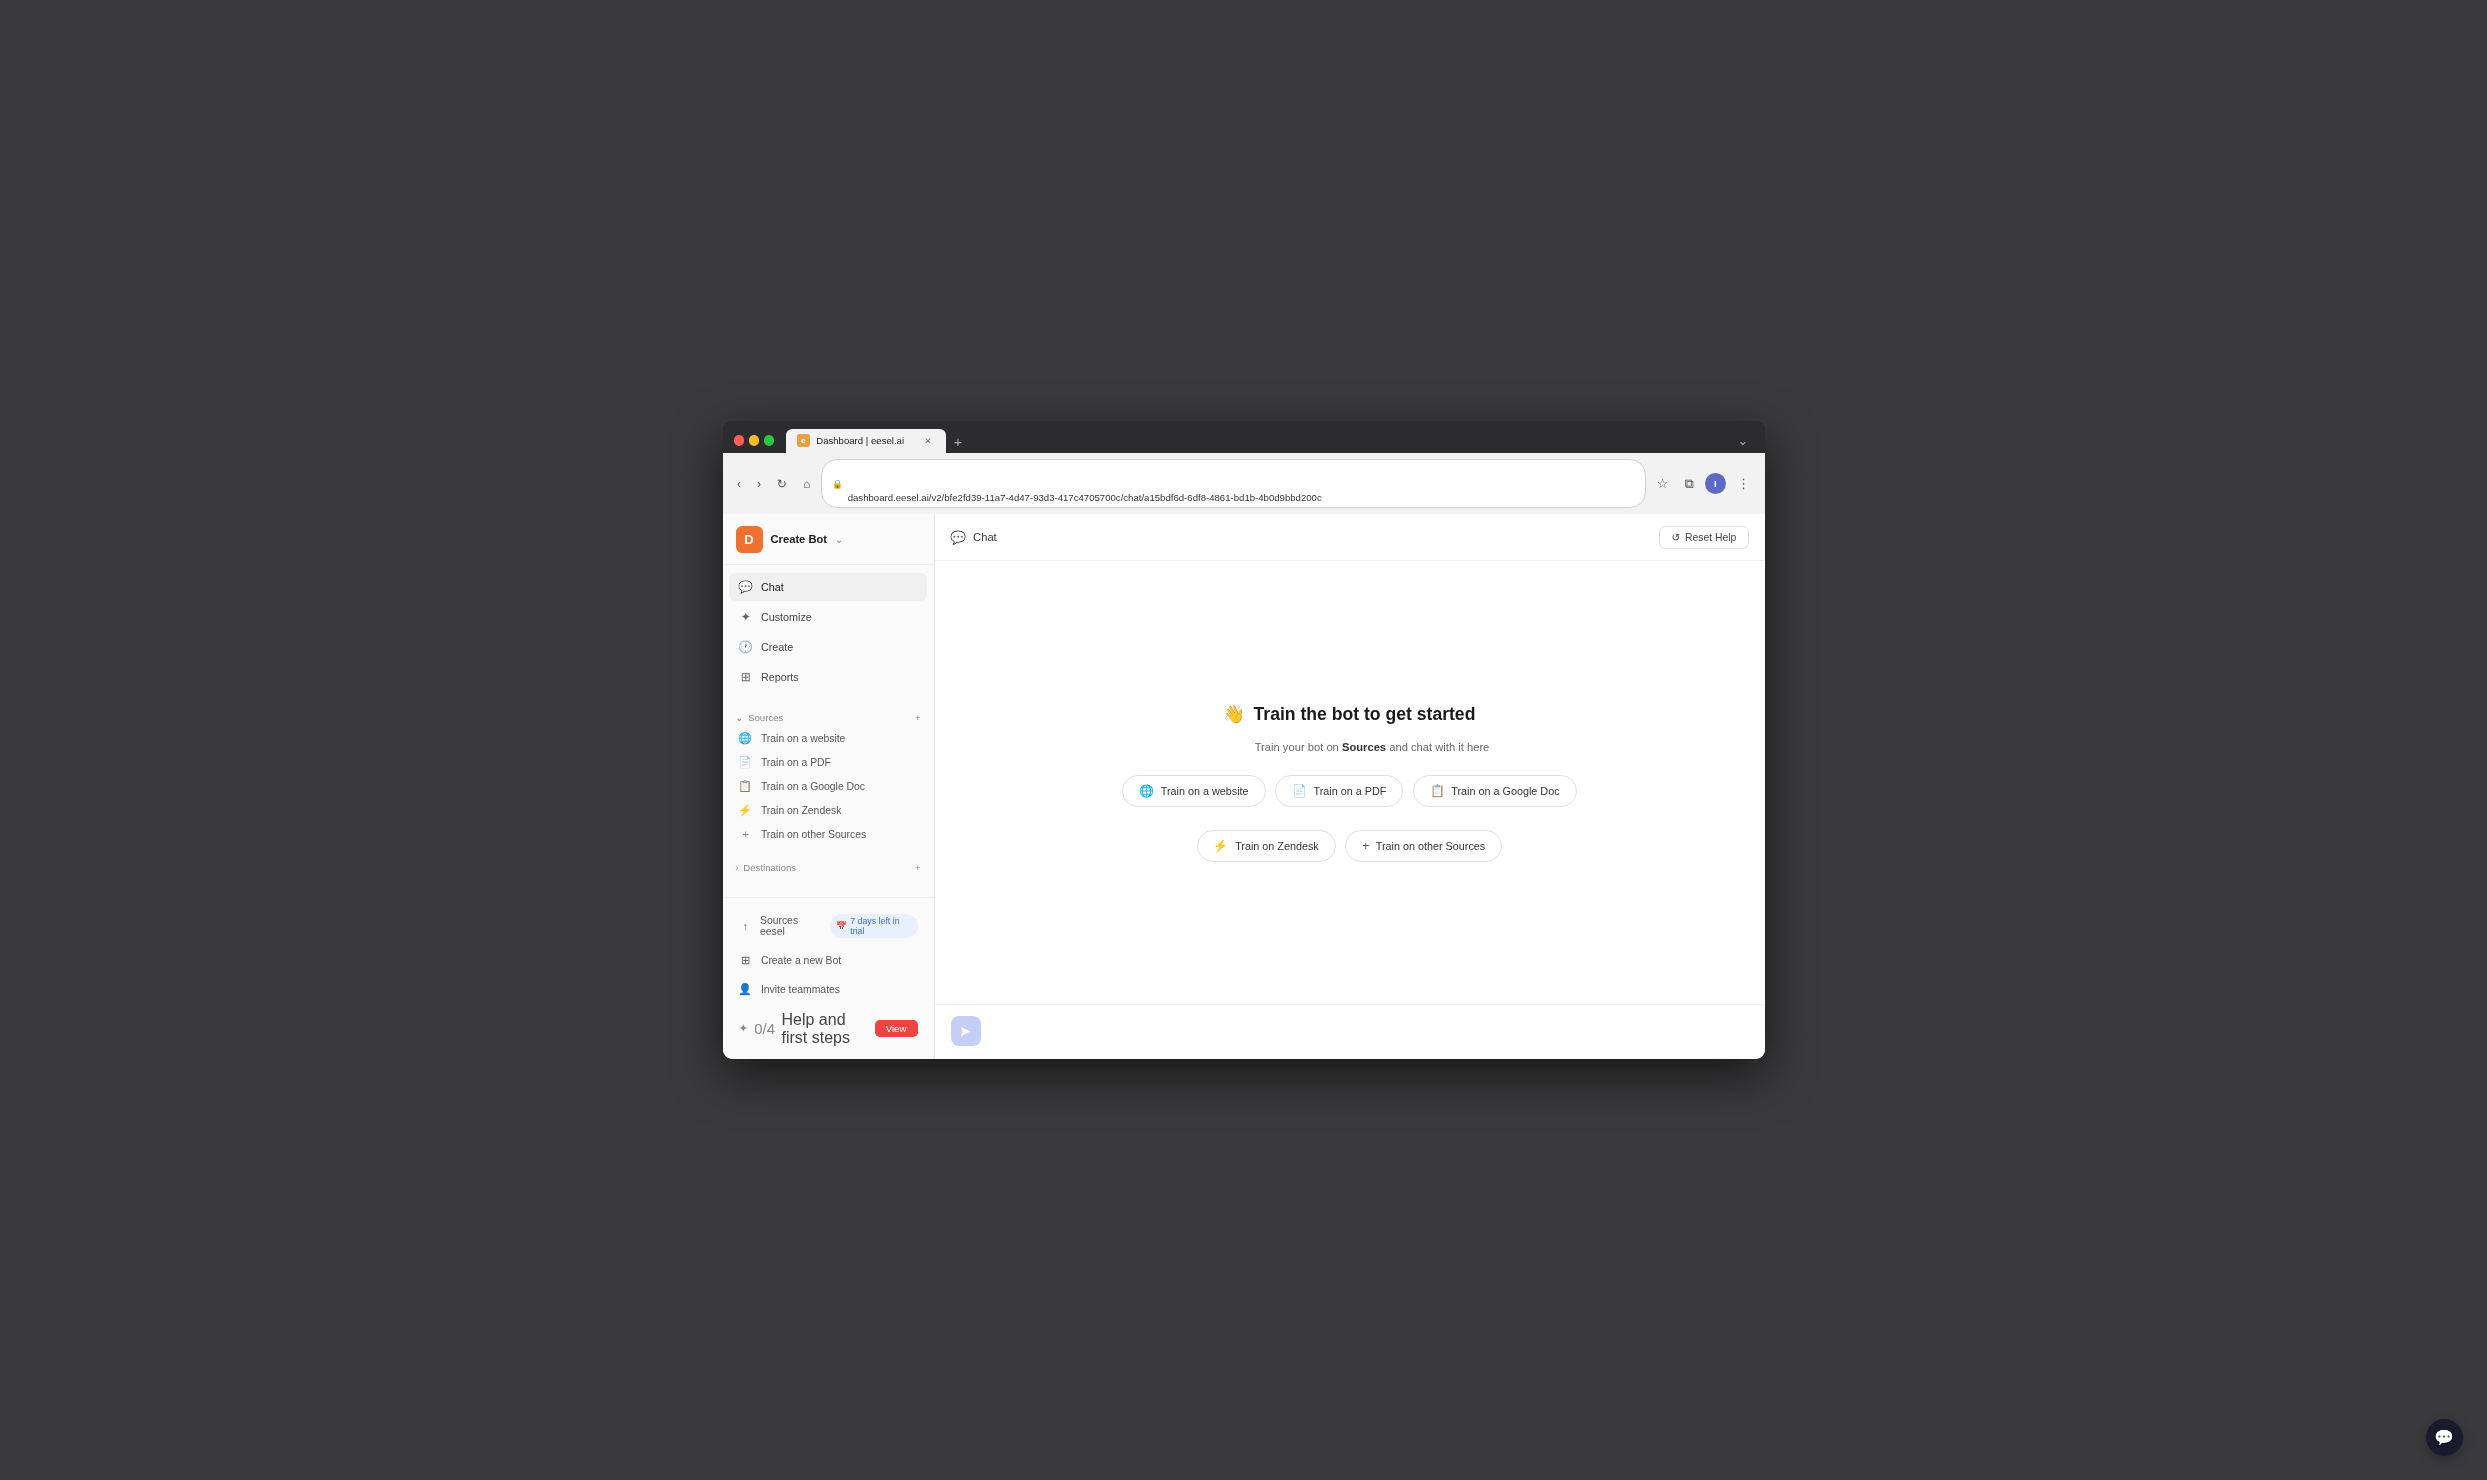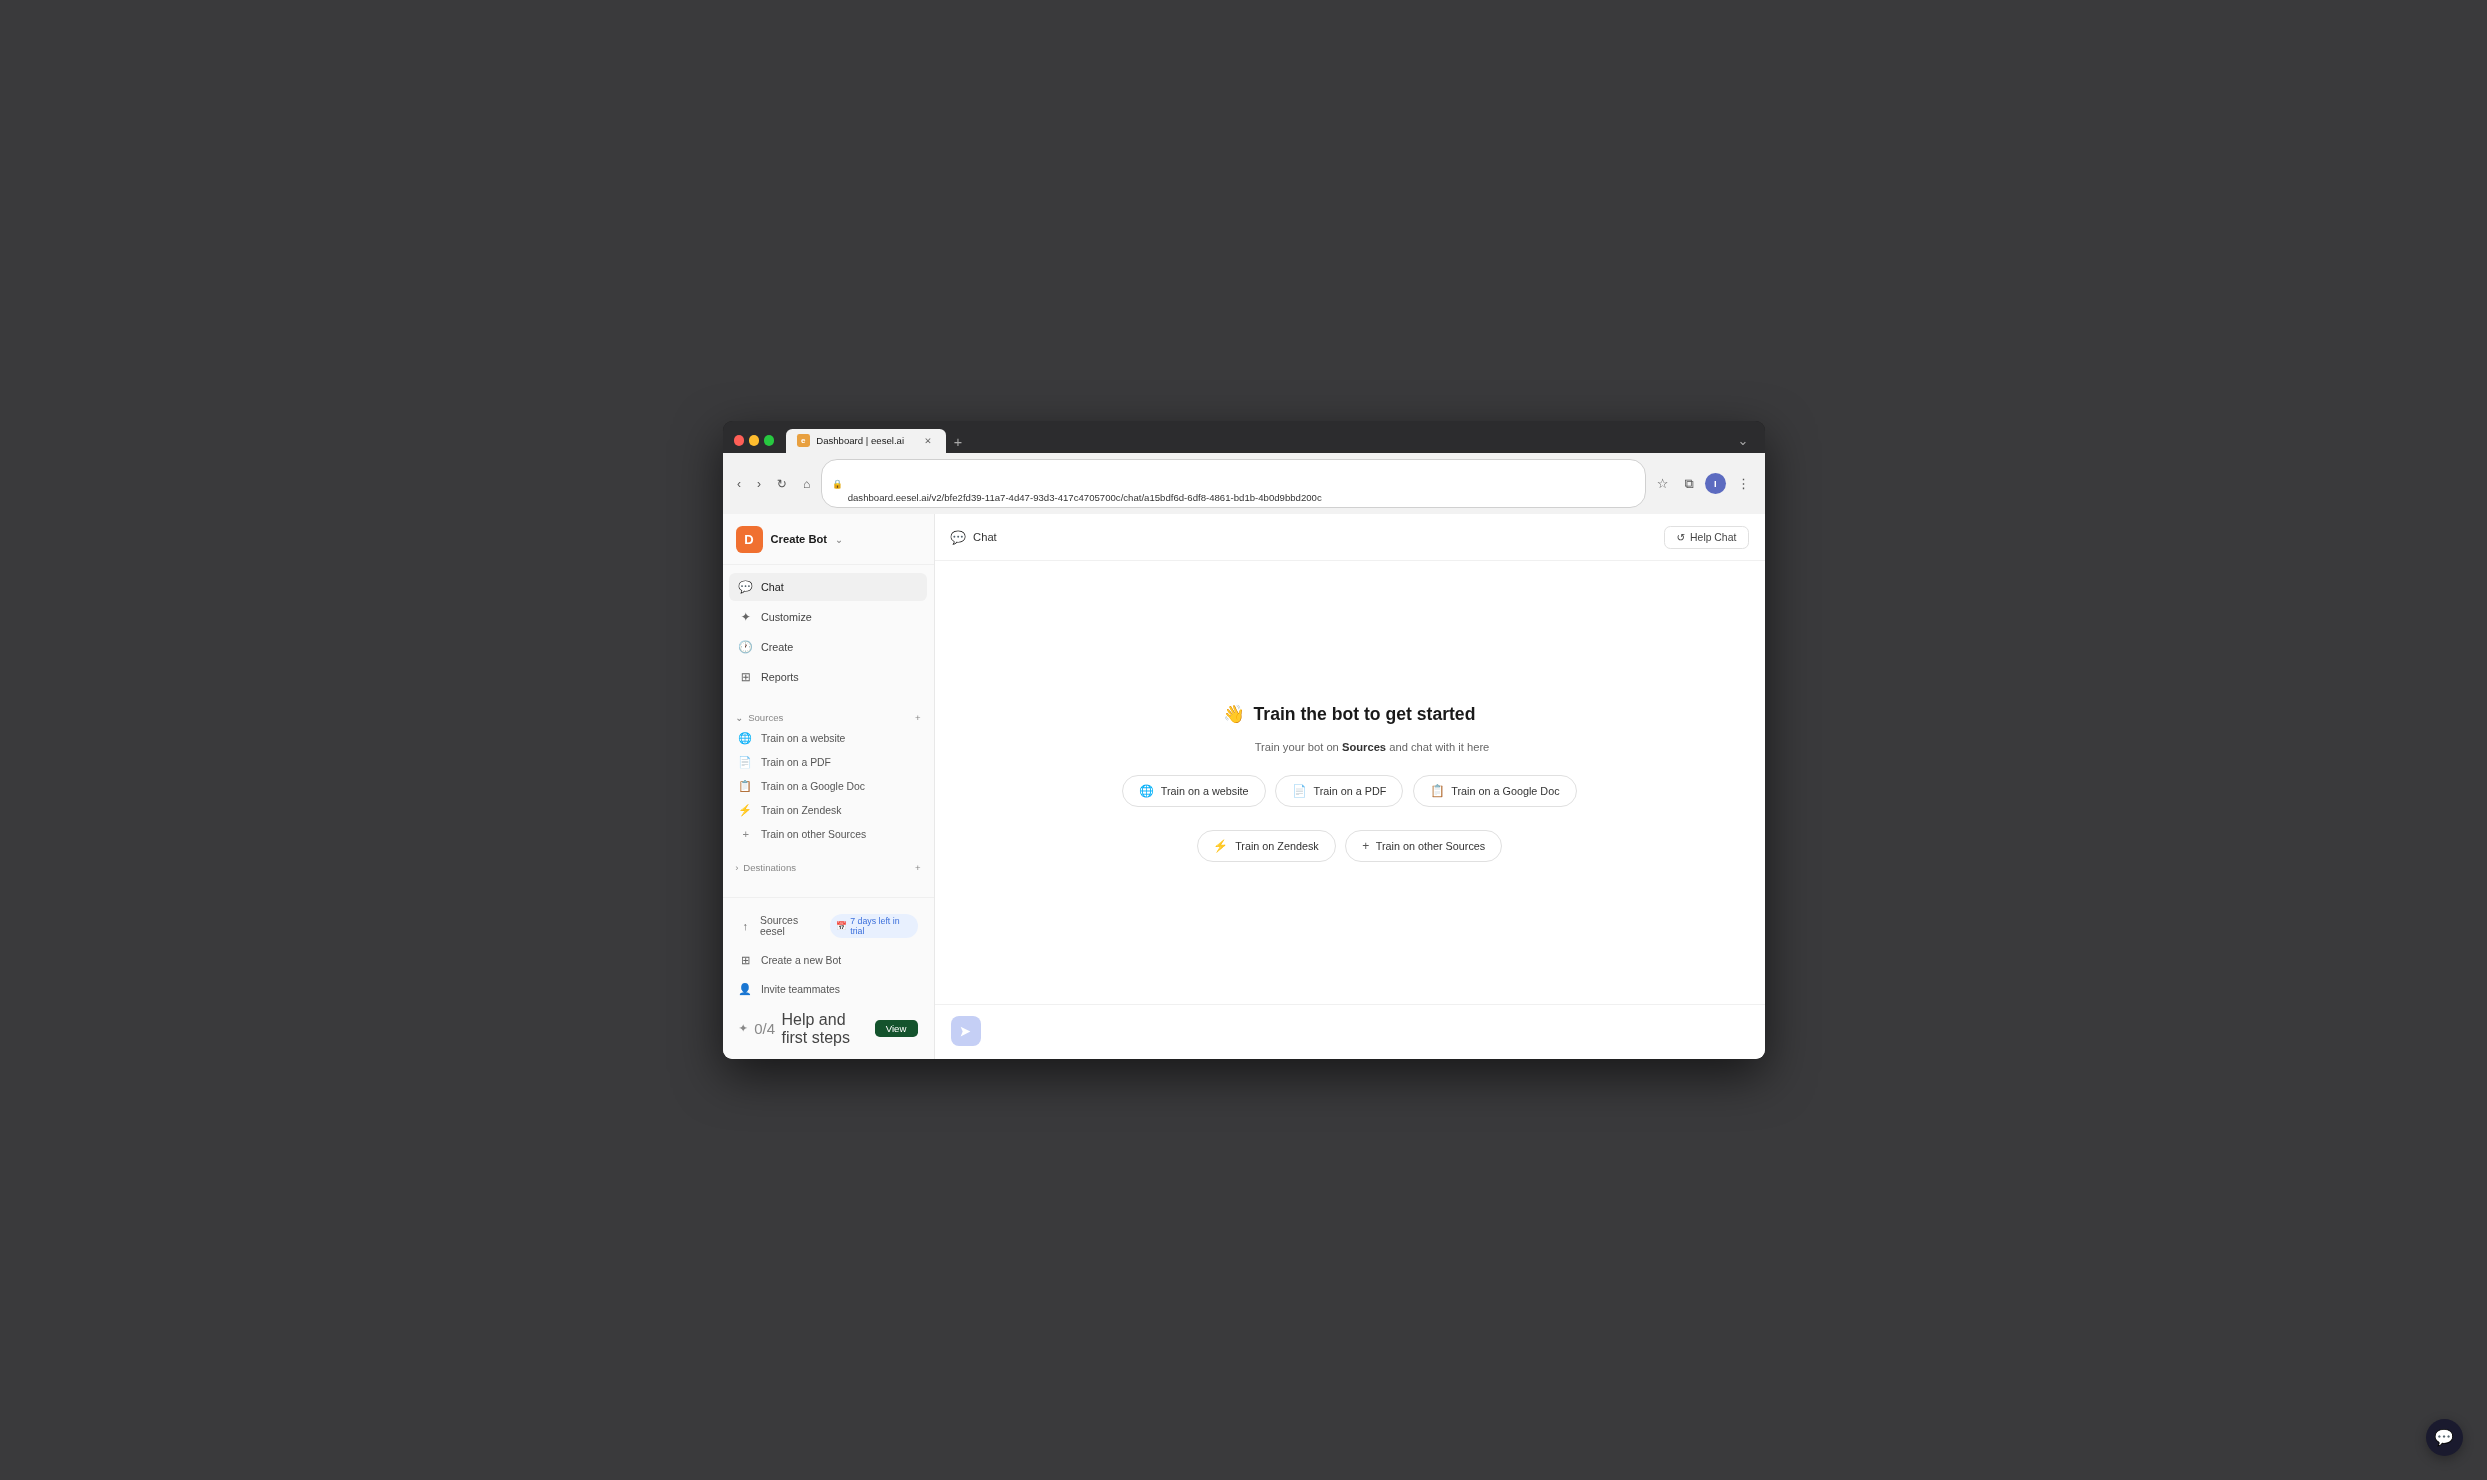--- a/index.html
+++ b/index.html
@@ -297,21 +297,21 @@
 
     .first-steps-row {
       display: flex;
       align-items: center;
       gap: 6.4px;
       padding: 4.8px 6.4px;
     }
     .steps-icon { font-size: 11.2px; color: #888; }
     .steps-label { font-size: 16px; color: #444; flex: 1; }
     .view-btn {
-      background: #14532d;
+      background: #ef4444;
       color: white;
       border: none;
       border-radius: 4.8px;
       padding: 3.2px 11.2px;
       font-size: 9.6px;
       font-weight: 500;
       cursor: pointer;
     }
 
     
@@ -602,21 +602,21 @@
 
     <div class="main-content">
 
       <div class="main-header">
         <div class="main-header-title">
           <span class="header-chat-icon">💬</span>
           <span>Chat</span>
         </div>
         <button class="reset-chat-btn">
           <span>↺</span>
-          <span>Help Chat</span>
+          <span>Reset Help</span>
         </button>
       </div>
 
       <div class="chat-area">
         <div class="train-heading">
           <span>👋</span>
           <span>Train the bot to get started</span>
         </div>
         <p class="train-subtext">
           <span>Train your bot on </span><strong>Sources</strong><span> and chat with it here</span>

